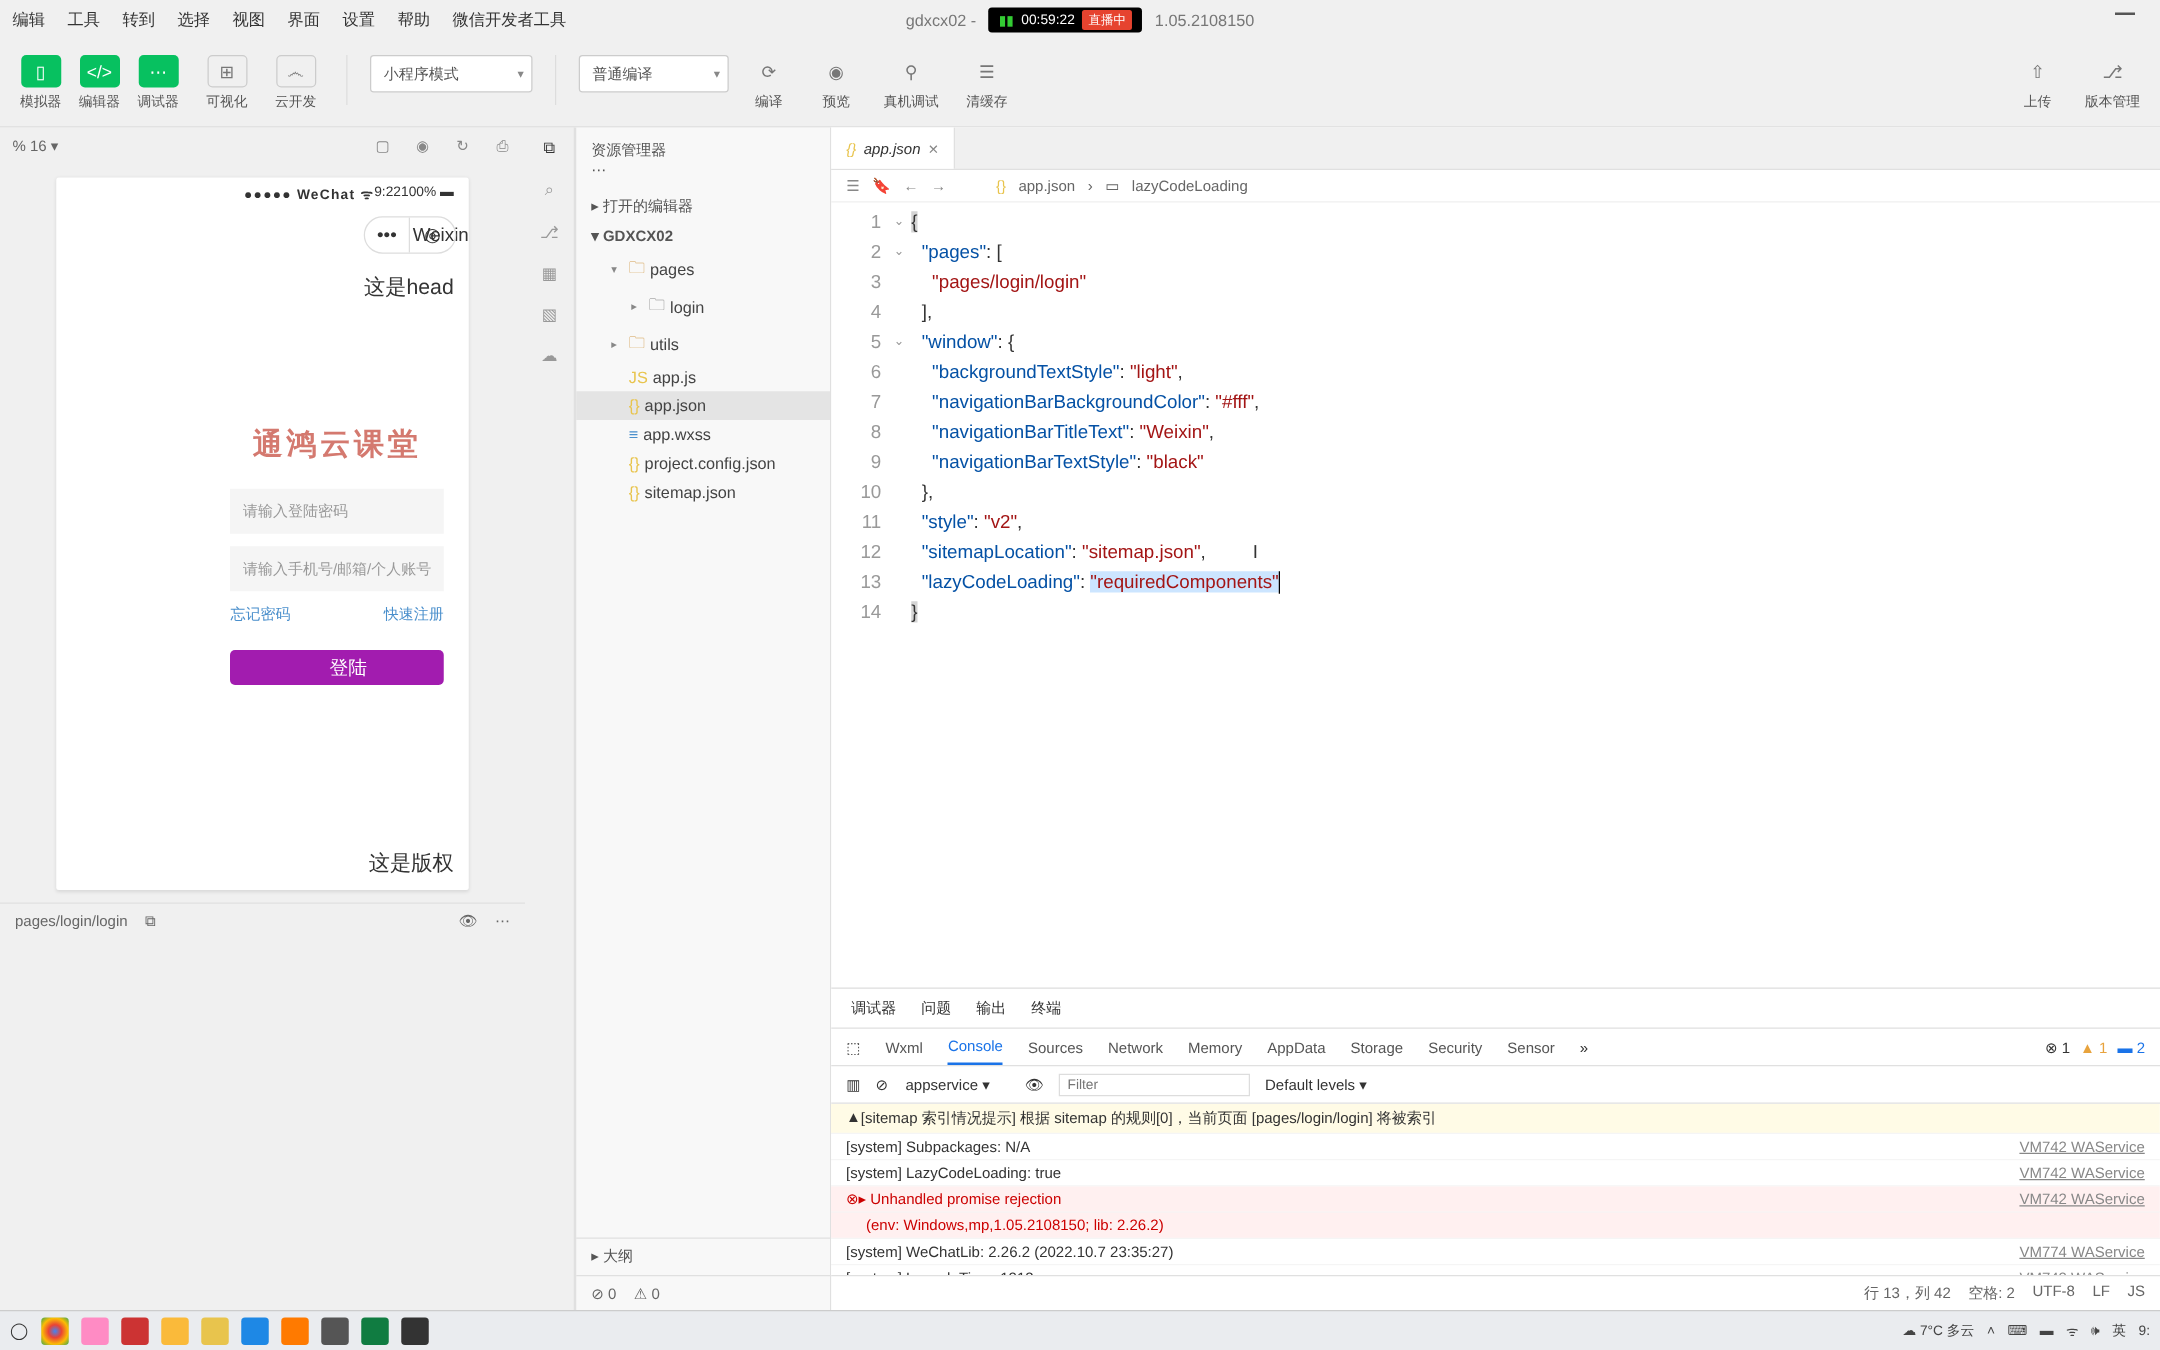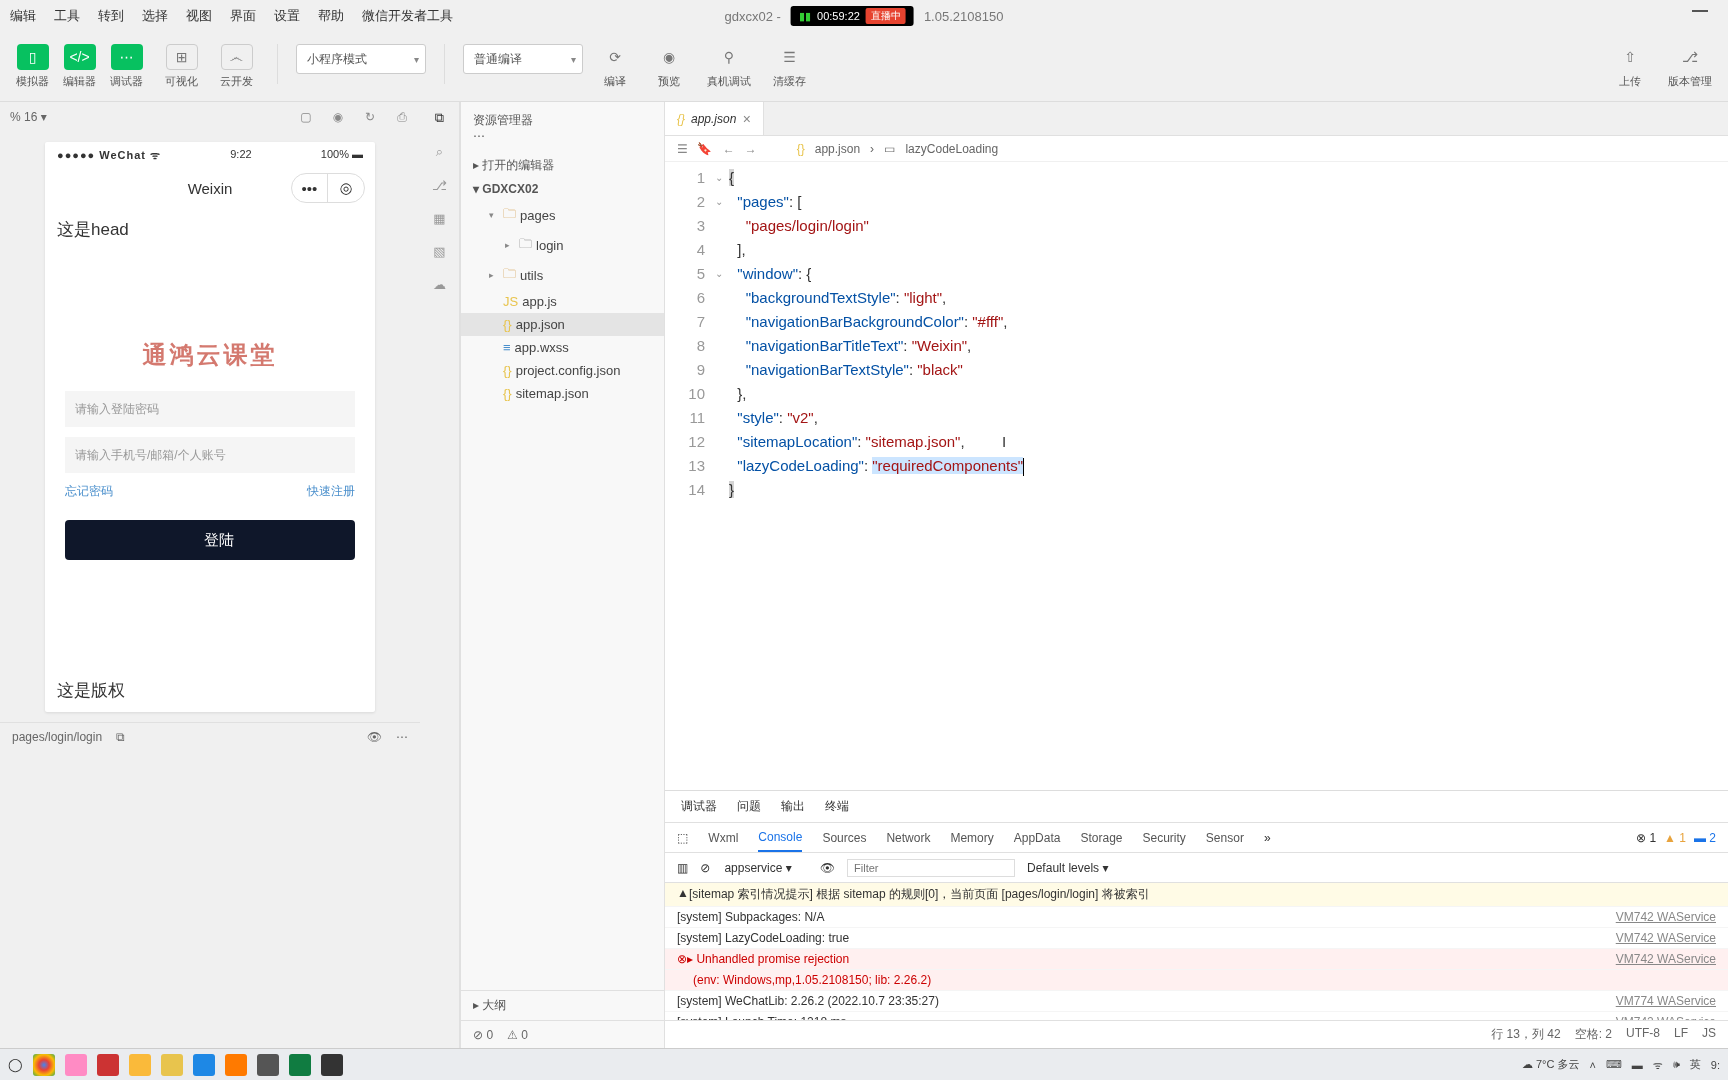--- a/index.html
+++ b/index.html
@@ -27,33 +27,33 @@
 .toolbar-right { margin-left: auto; display: flex; gap: 10px; }
 
 
 .main { display: flex; height: calc(100% - 102px - 32px); }
 
 
 .sim-panel { width: 420px; background: #f0f0f0; display: flex; flex-direction: column; }
 .sim-top { height: 30px; display: flex; align-items: center; padding: 0 10px; font-size: 12px; color: #666; }
 .sim-top-right { margin-left: auto; display: flex; gap: 16px; }
 .sim-icon { width: 16px; height: 16px; display: flex; align-items: center; justify-content: center; color: #888; cursor: pointer; }
-.phone { margin: 10px 45px; background: #fff; border-radius: 2px; height: 570px; display: flex; flex-direction: column; box-shadow: 0 1px 3px rgba(0,0,0,0.1); }
+.phone { margin: 10px 45px; background: #fff; border-radius: 2px; height: 570px; display: flex; flex-direction: column; box-shadow: 0 1px 3px rgba(0,0,0,0.1); align-items: flex-end; }
 .phone-status { height: 24px; display: flex; align-items: center; justify-content: space-between; padding: 0 12px; font-size: 11px; }
 .phone-status .left { font-weight: bold; letter-spacing: 1px; }
 .phone-nav { height: 44px; display: flex; align-items: center; justify-content: center; position: relative; font-size: 15px; }
 .capsule { position: absolute; right: 10px; display: flex; border: 1px solid #ddd; border-radius: 20px; }
 .capsule-btn { width: 36px; height: 28px; display: flex; align-items: center; justify-content: center; }
 .capsule-btn:first-child { border-right: 1px solid #ddd; }
 .phone-head { padding: 8px 12px; font-size: 17px; font-weight: 500; }
 .phone-content { flex: 1; padding: 90px 20px 20px; }
 .app-title { text-align: center; font-size: 24px; font-weight: bold; color: #d4796f; letter-spacing: 3px; margin-bottom: 20px; }
 .app-input { width: 100%; height: 36px; background: #f5f5f5; border: none; padding: 0 10px; margin-bottom: 10px; font-size: 12px; color: #999; display: flex; align-items: center; }
 .app-links { display: flex; justify-content: space-between; font-size: 12px; color: #4a8fcc; margin: 10px 0 20px; }
-.app-btn { width: 100%; height: 40px; background: #0f172a; color: #fff; border: none; border-radius: 4px; font-size: 15px; padding-left: 18px; }
+.app-btn { width: 100%; height: 28px; background: #a21caf; color: #fff; border: none; border-radius: 4px; font-size: 15px; padding-left: 18px; }
 .phone-foot { padding: 10px 12px; font-size: 17px; font-weight: 500; }
 
 
 .explorer { width: 205px; background: #f8f8f8; border-left: 1px solid #e0e0e0; border-right: 1px solid #e0e0e0; display: flex; flex-direction: column; }
 .exp-header { padding: 10px 12px; font-size: 12px; color: #555; display: flex; justify-content: space-between; flex-direction: column; }
 .exp-section { padding: 4px 12px; font-size: 12px; color: #555; cursor: pointer; }
 .tree-item { padding: 4px 8px 4px 18px; font-size: 13px; color: #444; display: flex; align-items: center; gap: 4px; cursor: pointer; }
 .tree-item.l1 { padding-left: 28px; }
 .tree-item.l2 { padding-left: 44px; }
 .tree-item.active { background: #e4e4e4; }
@@ -82,21 +82,21 @@
 
 .bottom-panel { height: 230px; border-top: 1px solid #ddd; background: #fff; display: flex; flex-direction: column; }
 .bp-tabs { height: 32px; display: flex; align-items: center; gap: 20px; padding: 0 16px; border-bottom: 1px solid #e0e0e0; font-size: 12px; }
 .bp-tab { color: #333; cursor: pointer; padding: 8px 0; }
 .devtools-tabs { height: 30px; display: flex; align-items: center; gap: 20px; padding: 0 12px; border-bottom: 1px solid #e0e0e0; font-size: 12px; }
 .dt-tab { color: #555; cursor: pointer; padding: 6px 0; }
 .dt-tab.active { color: #1a73e8; border-bottom: 2px solid #1a73e8; }
 .dt-right { margin-left: auto; display: flex; gap: 8px; align-items: center; }
 .console-bar { height: 30px; display: flex; align-items: center; gap: 12px; padding: 0 12px; border-bottom: 1px solid #e0e0e0; font-size: 12px; }
 .console-select { border: none; background: transparent; padding: 2px 16px 2px 2px; position: relative; }
-.console-filter { border: 1px solid #ddd; padding: 2px 6px; width: 168px; font-size: 11px; color: #999; }
+.console-filter { border: 1px solid #ddd; padding: 2px 6px; width: 153px; font-size: 11px; color: #999; }
 .console-lines { flex: 1; overflow: auto; font-family: Consolas, monospace; font-size: 12px; }
 .cl { padding: 3px 12px; border-bottom: 1px solid #f5f5f5; display: flex; }
 .cl.warn { background: #fffbe6; }
 .cl.err { background: #fff0f0; color: #c00; }
 .cl-src { margin-left: auto; color: #888; text-decoration: underline; }
 
 
 .taskbar { height: 32px; background: #eaecef; border-top: 1px solid #ccc; display: flex; align-items: center; padding: 0 8px; gap: 10px; }
 .tb-icon { width: 22px; height: 22px; border-radius: 3px; }
 .tb-right { margin-left: auto; display: flex; align-items: center; gap: 10px; font-size: 11px; color: #444; }

